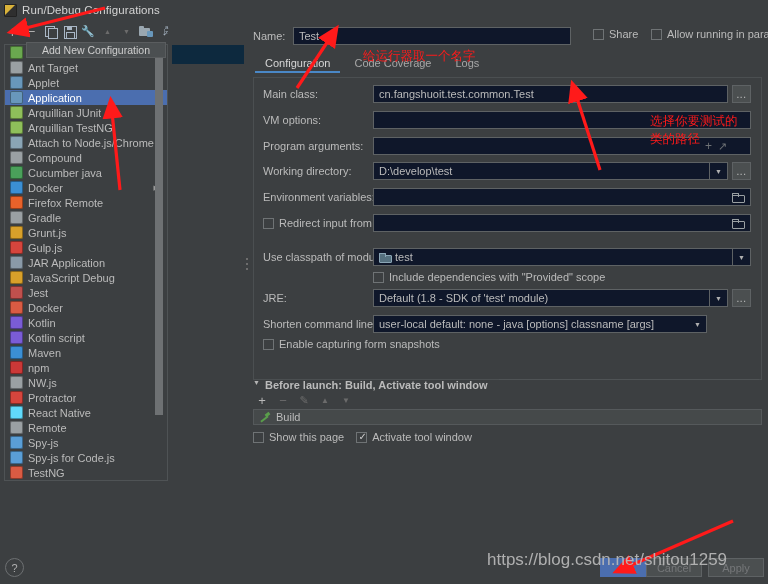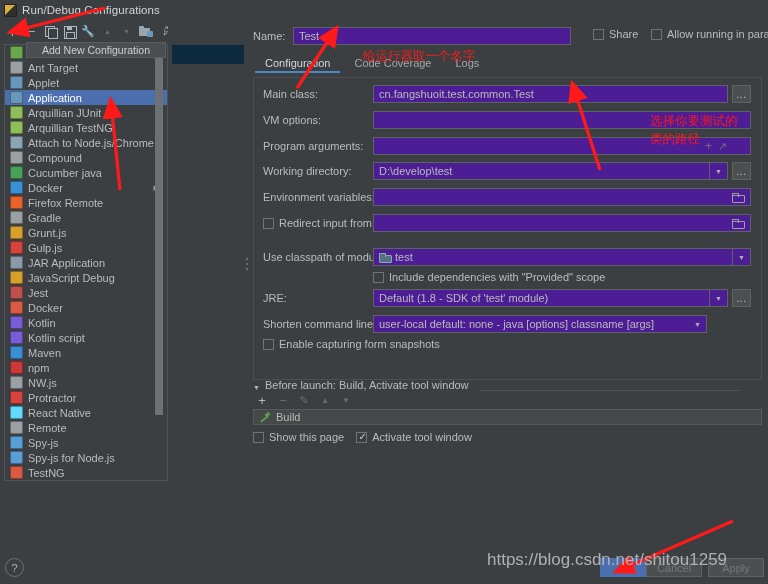--- a/index.html
+++ b/index.html
@@ -116,21 +116,21 @@
     display: flex; align-items: center; justify-content: center;
   }
 
   
   .right { position: absolute; left: 249px; top: 21px; width: 519px; height: 563px; }
 
   .row { position: absolute; display: flex; align-items: center; }
   .lbl { color: #bbbbbb; font-size: 11px; white-space: nowrap; }
 
   .field {
-    background: #4c1d95; border: 1px solid #5e6264; box-sizing: border-box;
+    background: #0f172a; border: 1px solid #5e6264; box-sizing: border-box;
     height: 18px; display: flex; align-items: center;
     padding: 0 5px; color: #bbbbbb; font-size: 11px;
     overflow: hidden; white-space: nowrap;
   }
   .field.empty { color: #6e6e6e; }
   .field.combo { padding-right: 0; }
   .combo-arrow {
     margin-left: auto; width: 17px; height: 100%;
     display: flex; align-items: center; justify-content: center;
     border-left: 1px solid #5e6264; color: #b0b0b0; font-size: 7px;
@@ -171,21 +171,21 @@
     background: #4a88c7;
   }
 
   
   .groupbox {
     position: absolute; left: 4px; top: 56px; width: 509px; height: 303px;
     border: 1px solid #4b4f51; box-sizing: border-box;
   }
 
   
-  .bl-header { position: absolute; left: 4px; top: 358px; display:flex; align-items:flex-end; gap:5px; }
+  .bl-header { position: absolute; left: 4px; top: 358px; display:flex; align-items:flex-start; gap:5px;font-weight:bold; }
   .bl-header .caret { font-size: 7px; color: #b4b4b4; }
   .bl-header .txt { font-size: 11px; color: #bbbbbb; white-space: nowrap; }
   .bl-header .rule { height: 1px; background: #4f5355; width: 260px; margin-left: 6px; }
 
   .bl-toolbar { position: absolute; left: 6px; top: 372px; display:flex; align-items:center; gap:7px; }
   .bl-toolbar .bt { width: 14px; height: 14px; display:flex; align-items:center; justify-content:center; color:#b9b9b9; font-size:13px; }
   .bl-toolbar .bt.dim { color: #6b6b6b; }
   .bl-toolbar .bt.pencil { color: #6b6b6b; font-size: 11px; }
 
   .bl-list {
@@ -367,21 +367,21 @@
       <div class="listitem">
         <span class="li-icon" style="background: rgb(154, 160, 163); box-shadow: rgba(0, 0, 0, 0.35) 0px 0px 0px 1px inset;"></span>
         <span class="li-label">Remote</span>
       </div>
       <div class="listitem">
         <span class="li-icon" style="background: rgb(90, 158, 214); box-shadow: rgba(0, 0, 0, 0.35) 0px 0px 0px 1px inset;"></span>
         <span class="li-label">Spy-js</span>
       </div>
       <div class="listitem">
         <span class="li-icon" style="background: rgb(90, 158, 214); box-shadow: rgba(0, 0, 0, 0.35) 0px 0px 0px 1px inset;"></span>
-        <span class="li-label">Spy-js for Node.js</span>
+        <span class="li-label">Spy-js for Code.js</span>
       </div>
       <div class="listitem">
         <span class="li-icon" style="background: rgb(217, 91, 67); box-shadow: rgba(0, 0, 0, 0.35) 0px 0px 0px 1px inset;"></span>
         <span class="li-label">TestNG</span>
       </div>
       <div class="listitem"></div>
     </div>
   <div class="list-scroll-track"></div>
   <div class="list-scroll-thumb"></div>
 

